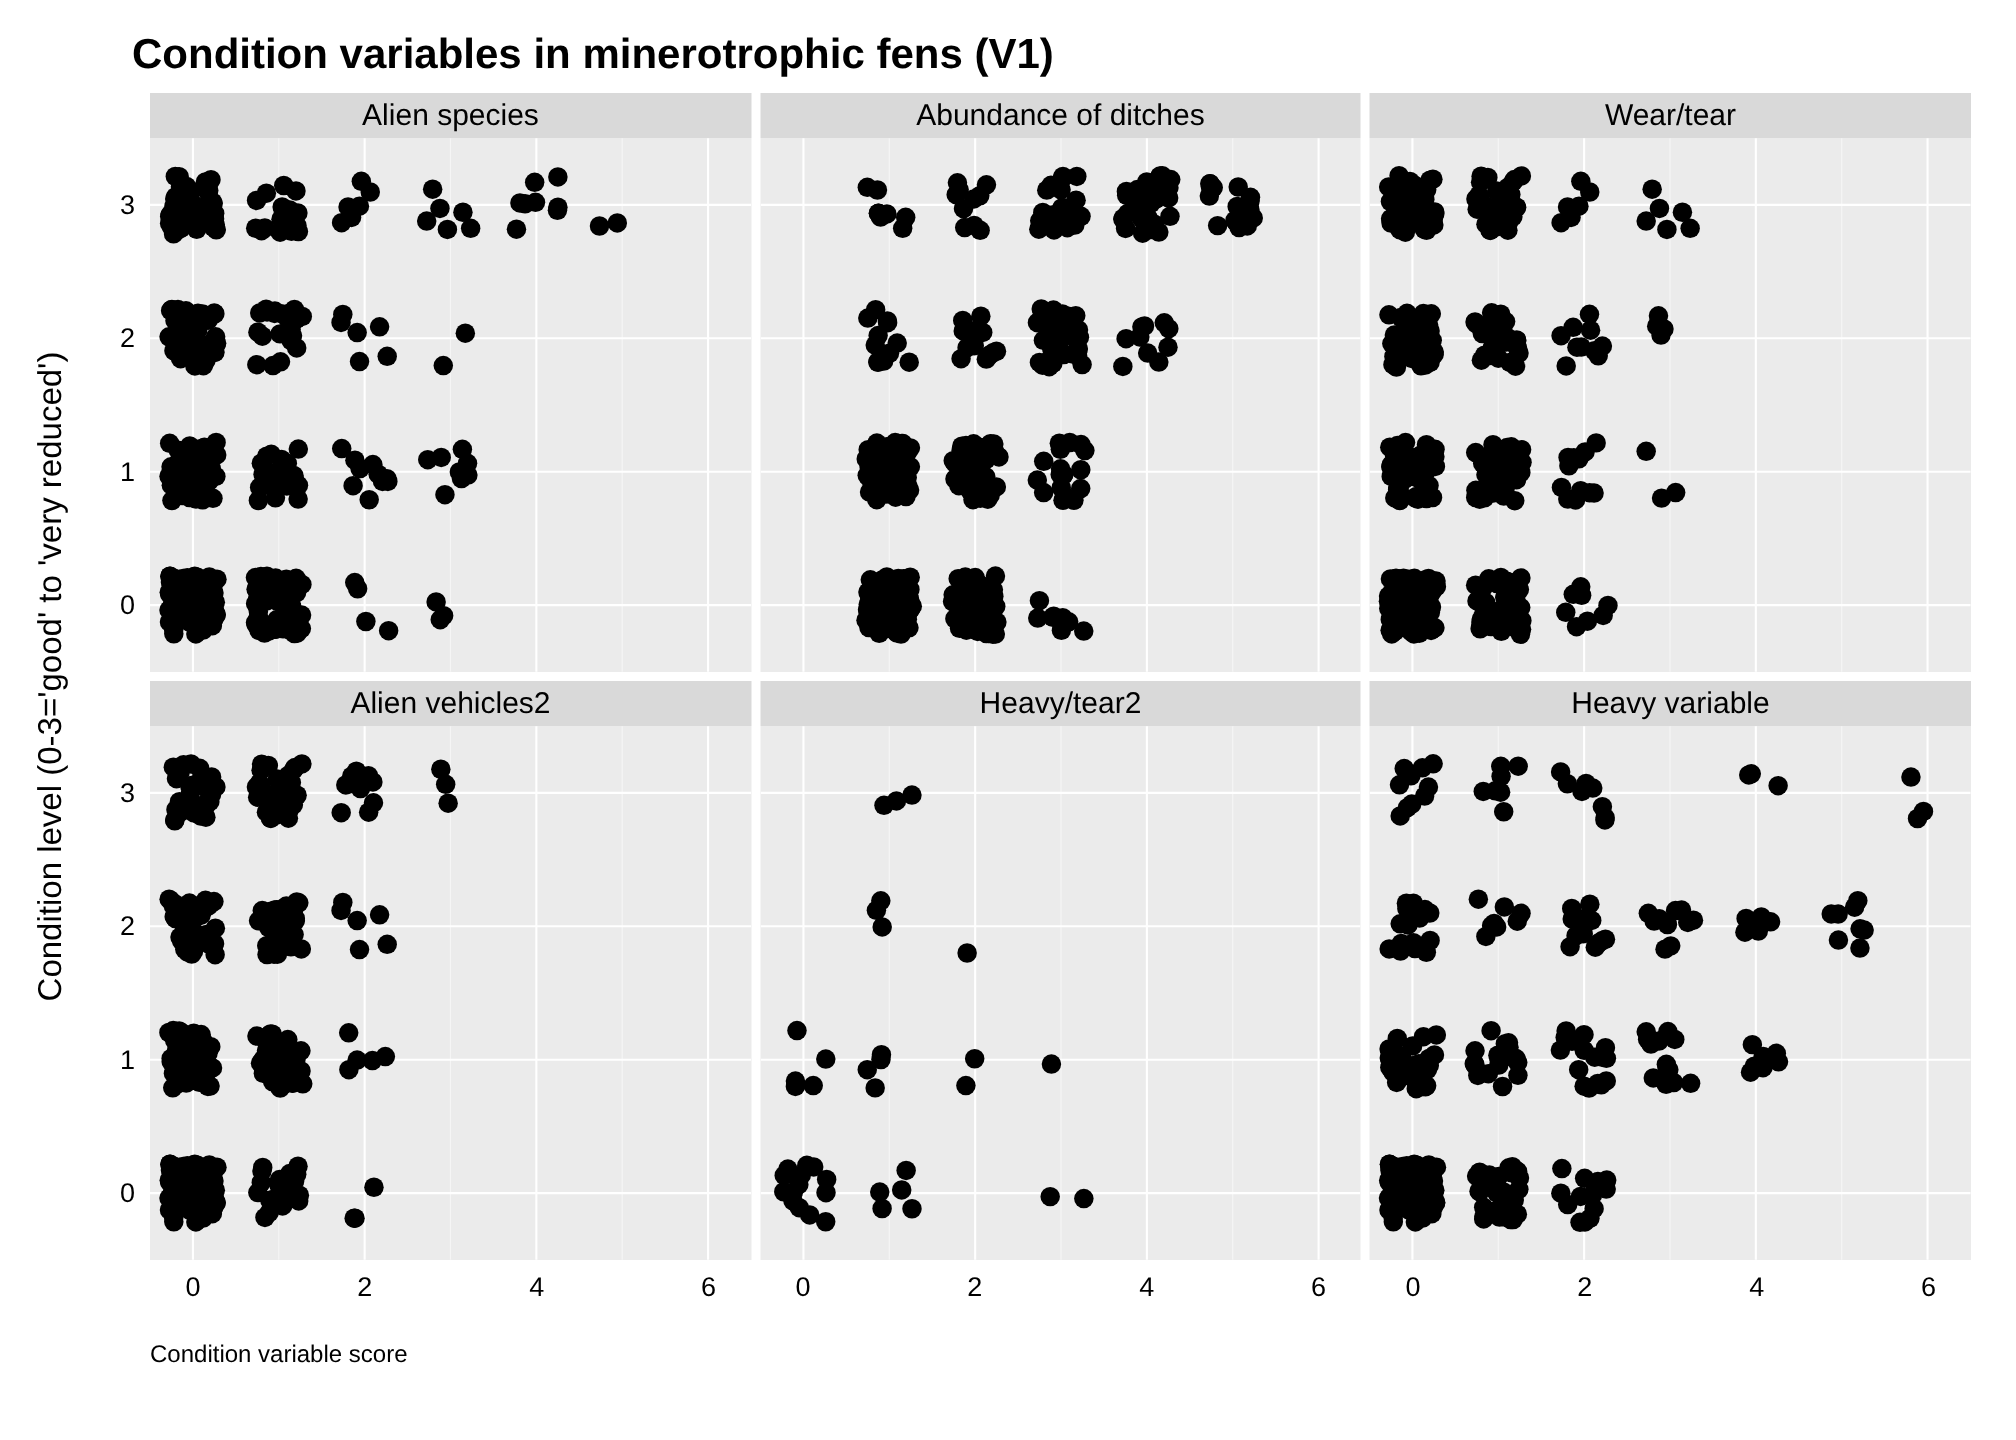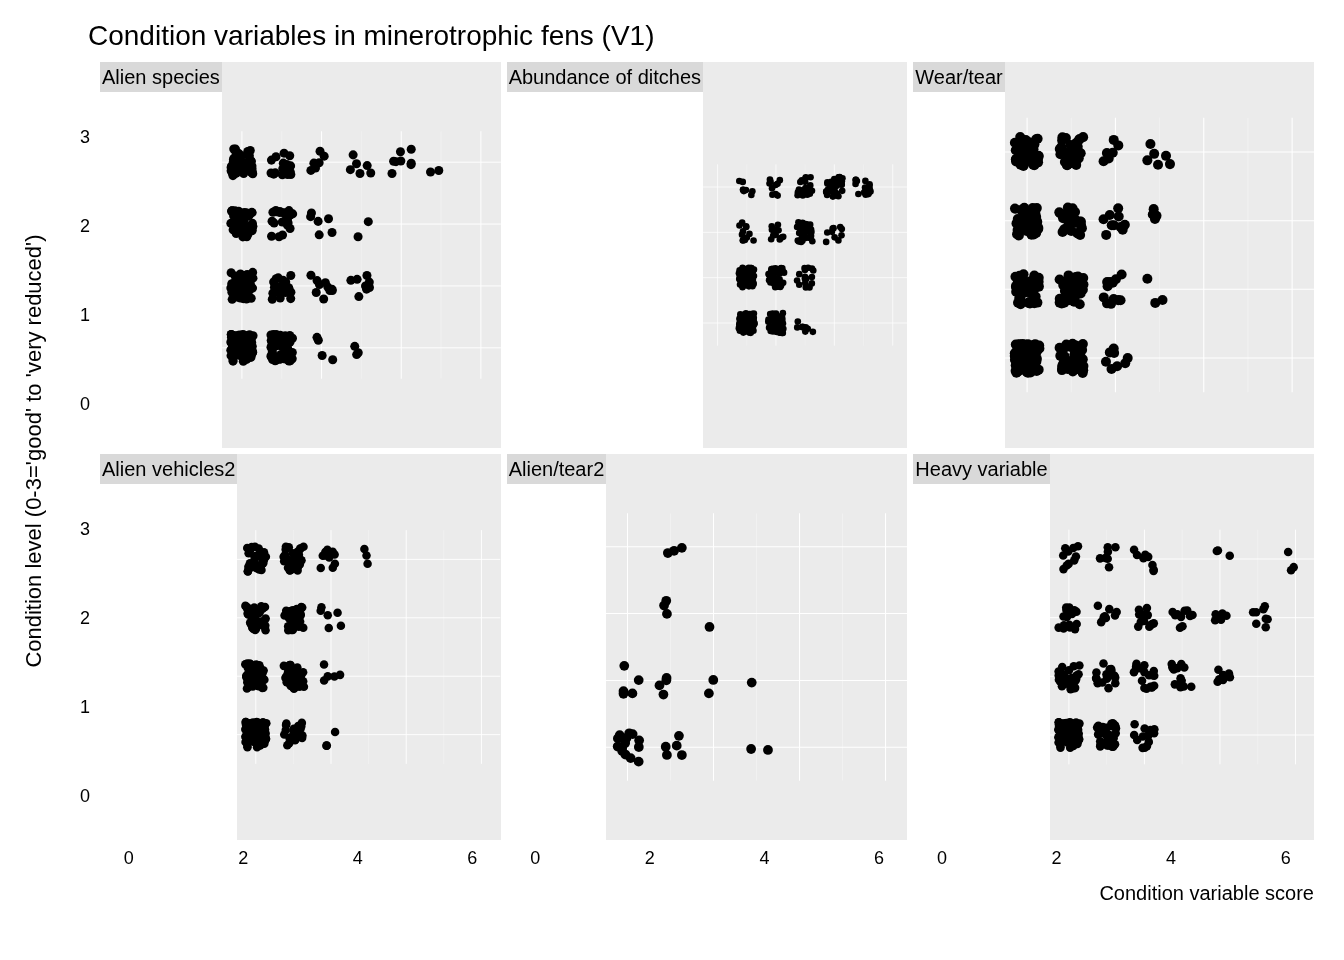--- a/index.html
+++ b/index.html
@@ -6,21 +6,21 @@
   body {
     margin: 0;
     padding: 20px 20px 20px 10px;
     font-family: Arial, Helvetica, sans-serif;
     background: #fff;
     color: #000;
     width: 1344px;
     height: 960px;
   }
   .chart-wrap { position: relative; width: 1304px; height: 920px; }
-  .title { font-size: 28px; margin: 0 0 10px 78px; font-weight: normal; }
+  .title { font-size: 28px; margin: 0 0 10px 78px; font-weight: bold; }
   .facet-grid {
     display: grid;
     grid-template-columns: 48px 30px repeat(3, 1fr);
     grid-template-rows: repeat(2, 1fr) 30px 30px;
     gap: 6px;
     height: 850px;
   }
   .ylab-outer {
     grid-row: 1 / span 2;
     grid-column: 1;
@@ -40,21 +40,21 @@
     flex: 1;
     position: relative;
   }
   .yaxis-ticks .tick {
     position:absolute;
     right:4px;
     transform: translateY(50%);
     font-size:18px;
   }
   .facet {
-    display:flex; 
+    display:flex; flex-direction:column;
     min-width:0; min-height:0;
   }
   .strip {
     background:#d9d9d9;
     text-align:center;
     font-size:20px;
     padding:4px 2px;
     height:30px;
     line-height:22px;
   }
@@ -69,22 +69,23 @@
   .xaxis {
     height:30px; position:relative;
   }
   .xaxis .tick {
     position:absolute; top:2px;
     transform: translateX(-50%);
     font-size:18px;
   }
   .xlab-outer {
     grid-column: 3 / span 3;
-    text-align:right;
-    font-size:20px;
+    text-align:left;
+    font-size:16px;
+    margin-top:13px;
   }
   .gridline { stroke:#fff; stroke-width:1.4; }
   .gridline-minor { stroke:#f5f5f5; stroke-width:0.8; }
   circle.pt { fill:#000; }
 </style>
 </head>
 <body>
 
 <div class="chart-wrap">
   <div class="title">Condition variables in minerotrophic fens (V1)</div>
@@ -1817,21 +1818,21 @@
             <circle cx="130.65628328527723" cy="39.150747981071504" r="6.5" class="pt"></circle>
             <circle cx="149.11018185819898" cy="51.12688279628753" r="6.5" class="pt"></circle>
             <circle cx="133.289926168578" cy="38.431781318187745" r="6.5" class="pt"></circle>
             <circle cx="197.29208336830138" cy="38.7724761676788" r="6.5" class="pt"></circle>
             <circle cx="198.93234513759612" cy="51.322078073024784" r="6.5" class="pt"></circle>
             <circle cx="194.06168406486512" cy="28.69877347469327" r="6.5" class="pt"></circle>
           </svg>
         </div>
     </div>
     <div class="facet" style="grid-column:4;grid-row:2">
-      <div class="strip">Alien/tear2</div>
+      <div class="strip">Heavy/tear2</div>
       <div class="panel">
           <svg viewBox="0 0 401 356">
             <line x1="85.92857142857143" x2="85.92857142857143" y1="0" y2="356" class="gridline-minor"></line>
             <line x1="200.5" x2="200.5" y1="0" y2="356" class="gridline-minor"></line>
             <line x1="315.07142857142856" x2="315.07142857142856" y1="0" y2="356" class="gridline-minor"></line>
             <line x1="28.642857142857142" x2="28.642857142857142" y1="0" y2="356" class="gridline"></line>
             <line x1="143.21428571428572" x2="143.21428571428572" y1="0" y2="356" class="gridline"></line>
             <line x1="257.7857142857143" x2="257.7857142857143" y1="0" y2="356" class="gridline"></line>
             <line x1="372.3571428571429" x2="372.3571428571429" y1="0" y2="356" class="gridline"></line>
             <line y1="311.5" y2="311.5" x1="0" x2="401" class="gridline"></line>

